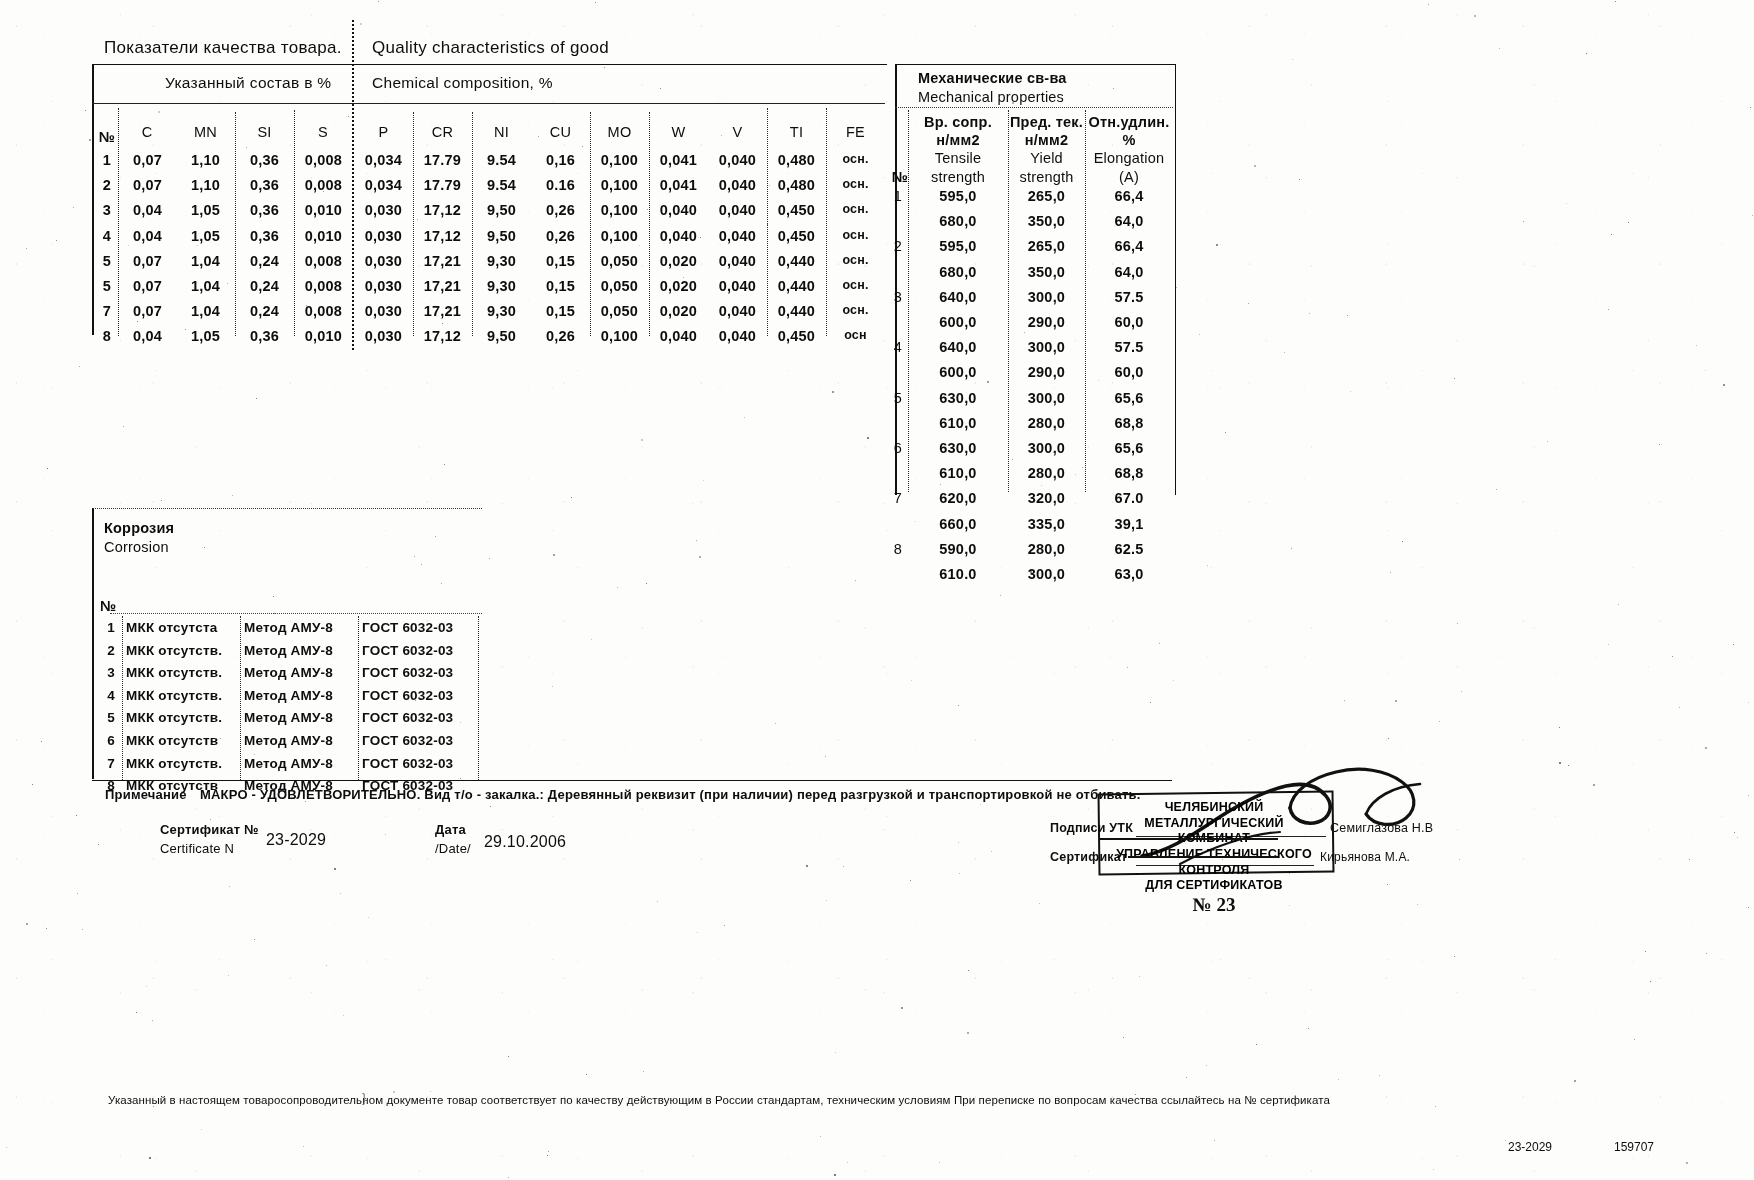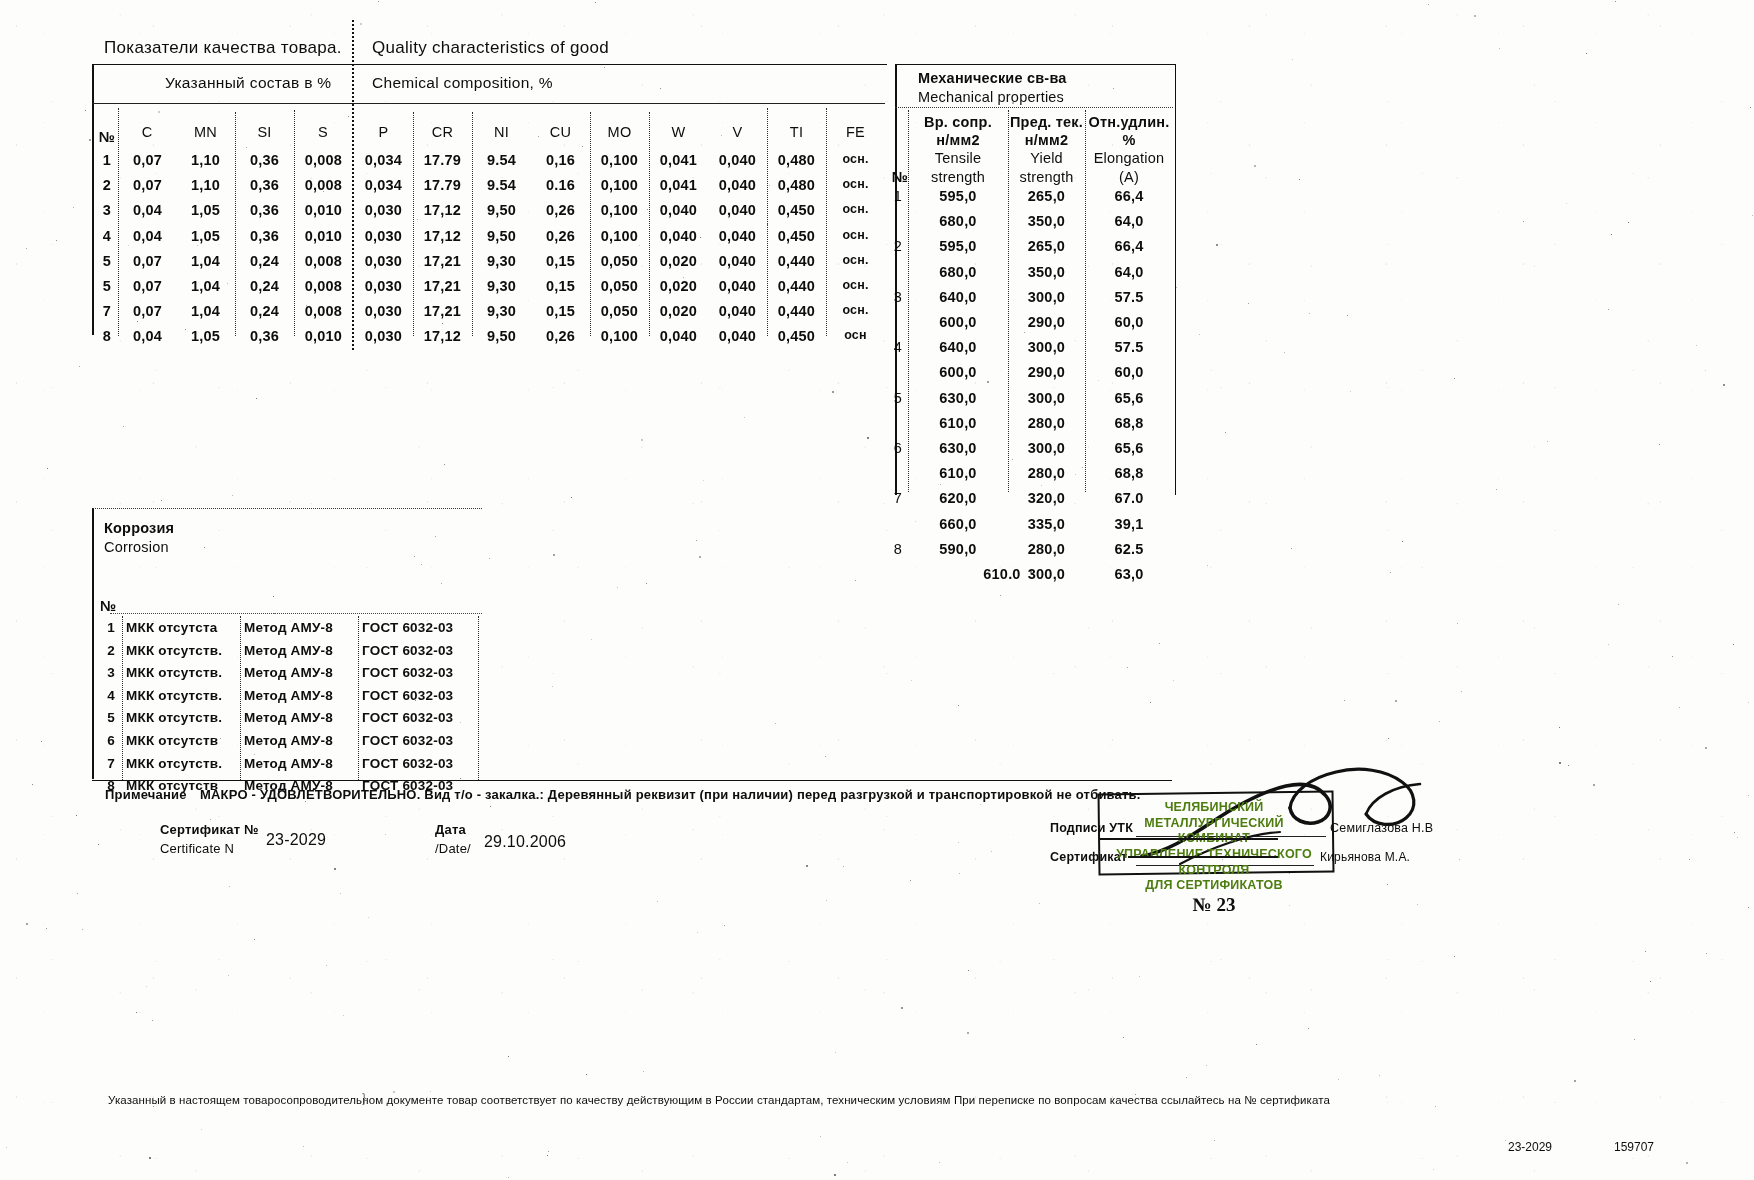--- a/index.html
+++ b/index.html
@@ -107,21 +107,21 @@
 
   
   #stamp-box {
     left: 1098px; top: 792px; width: 232px; height: 78px;
     border: 2.4px solid #111;
     transform: rotate(-0.7deg);
   }
   #stamp-text { left: 1098px; top: 800px; width: 232px; text-align: center; }
   .stamp-line {
     font-size: 12.5px; font-weight: bold; letter-spacing: .2px;
-    color: #4d7c0f; line-height: 1.25;
+    color: #000000; line-height: 1.25;
   }
   #stamp-no {
     font-size: 19px; font-weight: bold; font-family: "Liberation Serif", serif;
   }
   #stamp-strike1, #stamp-strike2 {
     border-top: 2px solid #111;
   }
 
   
   #sig-svg { left: 1140px; top: 752px; }
@@ -363,21 +363,21 @@
       <div class="abs t b" style="left: 908px; top: 490.4px; width: 100px; text-align: center;">620,0</div>
       <div class="abs t b" style="left: 1008px; top: 490.4px; width: 77px; text-align: center;">320,0</div>
       <div class="abs t b" style="left: 1085px; top: 490.4px; width: 88px; text-align: center;">67.0</div>
       <div class="abs t b" style="left: 908px; top: 515.6px; width: 100px; text-align: center;">660,0</div>
       <div class="abs t b" style="left: 1008px; top: 515.6px; width: 77px; text-align: center;">335,0</div>
       <div class="abs t b" style="left: 1085px; top: 515.6px; width: 88px; text-align: center;">39,1</div>
       <div class="abs t" style="left: 888px; top: 540.8px; width: 20px; text-align: center;">8</div>
       <div class="abs t b" style="left: 908px; top: 540.8px; width: 100px; text-align: center;">590,0</div>
       <div class="abs t b" style="left: 1008px; top: 540.8px; width: 77px; text-align: center;">280,0</div>
       <div class="abs t b" style="left: 1085px; top: 540.8px; width: 88px; text-align: center;">62.5</div>
-      <div class="abs t b" style="left: 952px; top: 566px; width: 100px; text-align: center;">610.0</div>
+      <div class="abs t b" style="left: 908px; top: 566px; width: 100px; text-align: center;">610.0</div>
       <div class="abs t b" style="left: 1008px; top: 566px; width: 77px; text-align: center;">300,0</div>
       <div class="abs t b" style="left: 1085px; top: 566px; width: 88px; text-align: center;">63,0</div>
     </div>
 
   <div class="abs" id="corr-frame"></div>
   <div class="abs" id="corr-hdr-rule"></div>
 
   <div class="abs t b" style="left:104px; top:520px;">Коррозия</div>
   <div class="abs t" style="left:104px; top:539px;">Corrosion</div>
   <div class="abs t b" style="left:100px; top:598px;">№</div>

